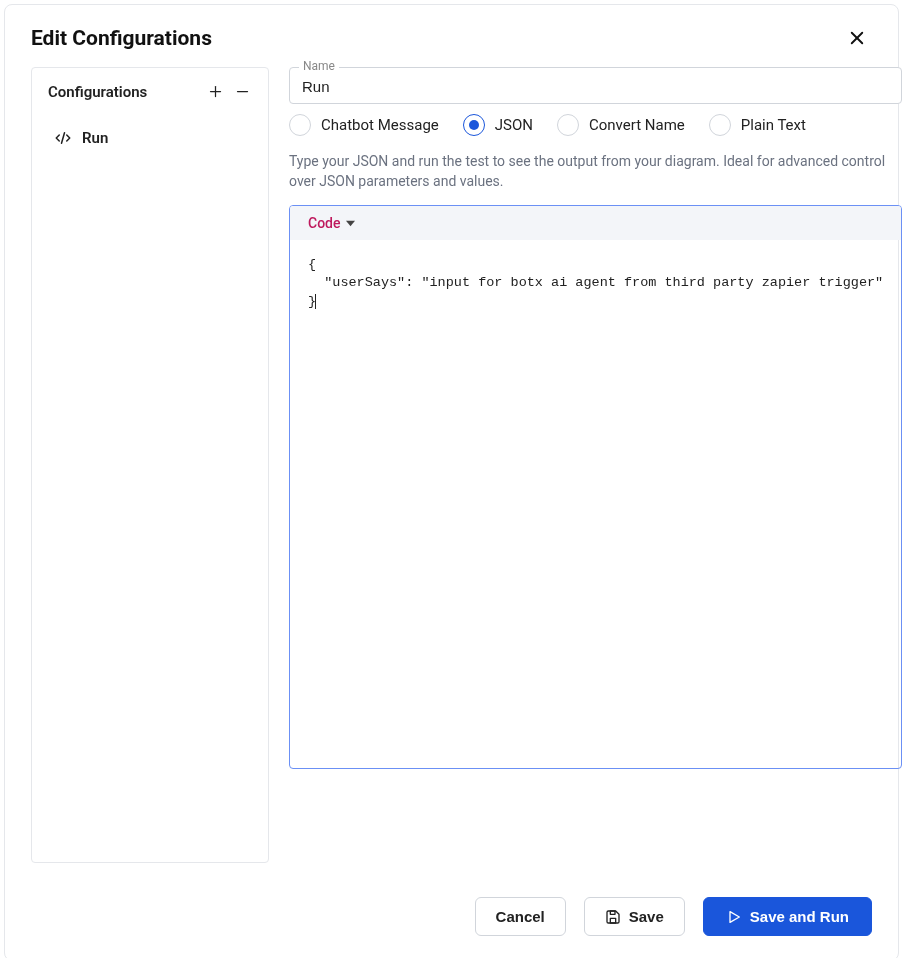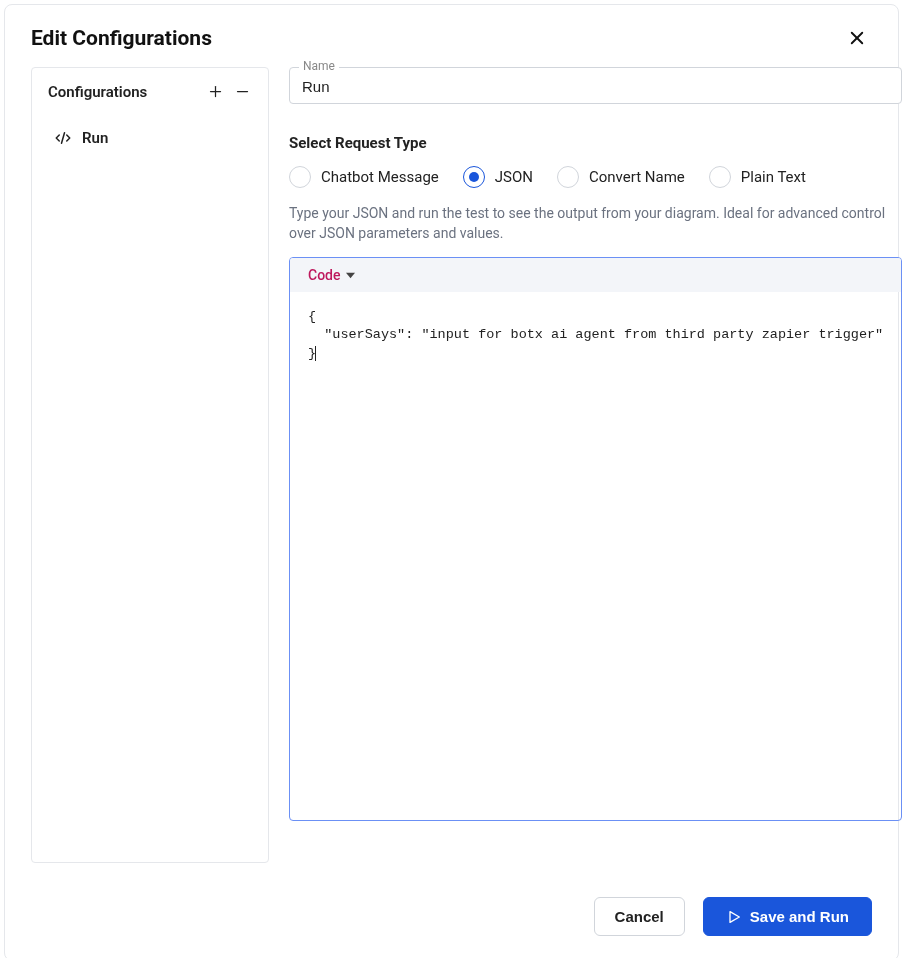--- a/index.html
+++ b/index.html
@@ -85,21 +85,21 @@
   color: #222;
 }
 
 .main {
   flex: 1;
   display: flex;
   flex-direction: column;
 }
 .field-wrap {
   position: relative;
-  margin-bottom: 30px;
+  margin-bottom: 10px;
 }
 .field-label {
   position: absolute;
   top: -8px;
   left: 10px;
   background: #fff;
   padding: 0 4px;
   font-size: 12px;
   color: #888;
 }
@@ -264,21 +264,20 @@
       </div>
     </div>
 
     <div class="main">
 
       <div class="field-wrap">
         <span class="field-label">Name</span>
         <input class="name-input" value="Run" style="">
       </div>
 
-      <div class="section-label">Select Request Type</div>
 
       <div class="radio-row">
         <div class="radio-opt">
           <span class="radio-circle"></span>
           <span class="radio-label">Chatbot Message</span>
         </div>
         <div class="radio-opt">
           <span class="radio-circle checked">
               <span class="radio-dot"></span>
             </span>
@@ -307,20 +306,28 @@
   "userSays": "input for botx ai agent from third party zapier trigger"
 }</span><span class="cursor"></span></div>
       </div>
 
     </div>
   </div>
 
   <div class="dialog-footer">
     <button class="btn">
       <span>Cancel</span>
+    </button>
+    <button class="btn">
+      <svg viewBox="0 0 24 24" fill="none" stroke="#222" stroke-width="2" stroke-linecap="round" stroke-linejoin="round">
+        <path d="M19 21H5a2 2 0 0 1-2-2V5a2 2 0 0 1 2-2h11l5 5v11a2 2 0 0 1-2 2z"></path>
+        <rect x="8" y="14" width="8" height="7"></rect>
+          <rect x="8" y="3" width="7" height="5"></rect>
+      </svg>
+      <span>Save</span>
     </button>
     <button class="btn primary">
       <svg viewBox="0 0 24 24" fill="none" stroke="#fff" stroke-width="2" stroke-linejoin="round">
         <polygon points="6 4 20 12 6 20 6 4"></polygon>
       </svg>
       <span>Save and Run</span>
     </button>
   </div>
 
 </div>

